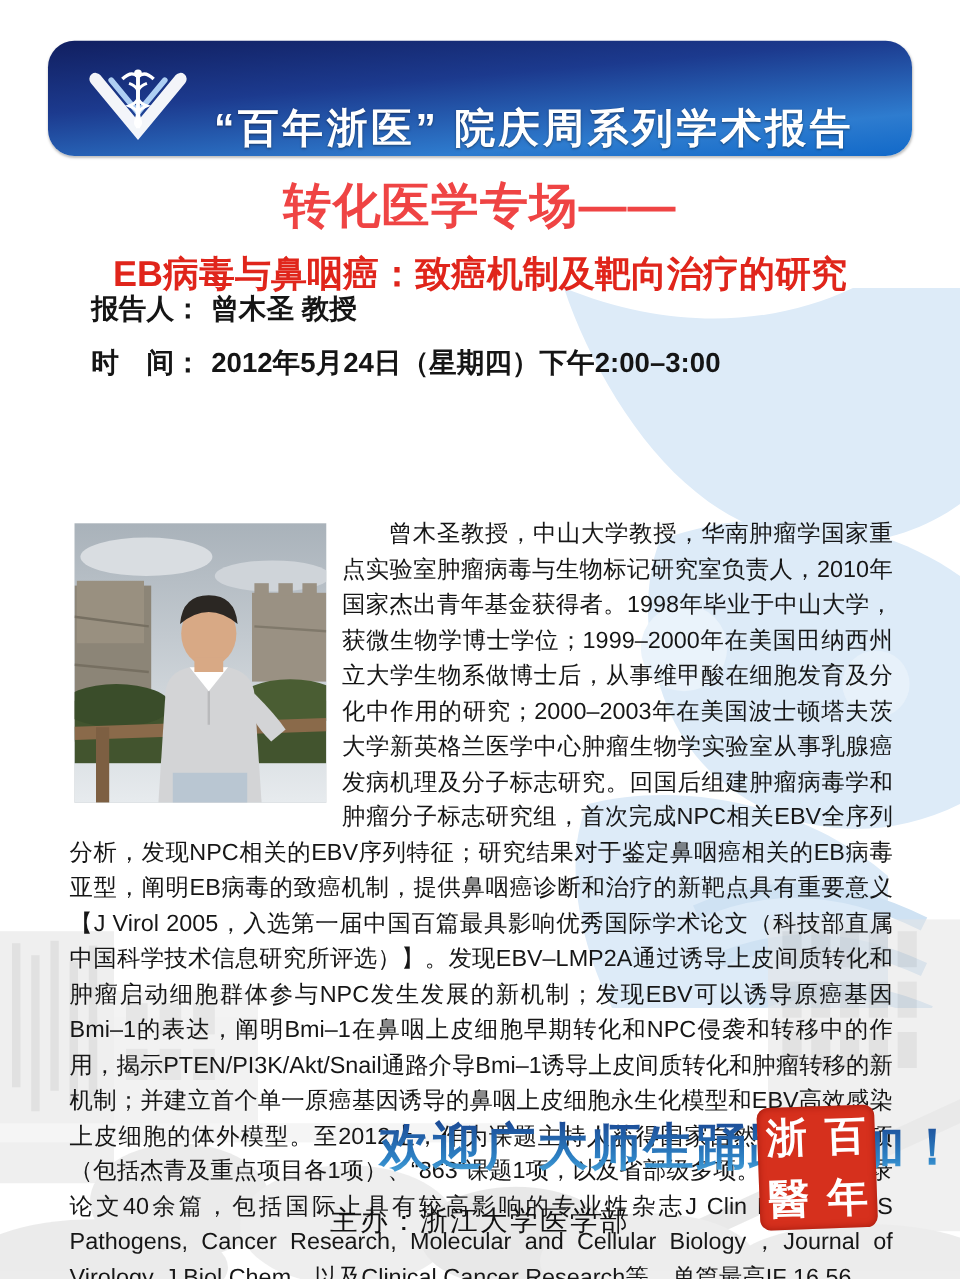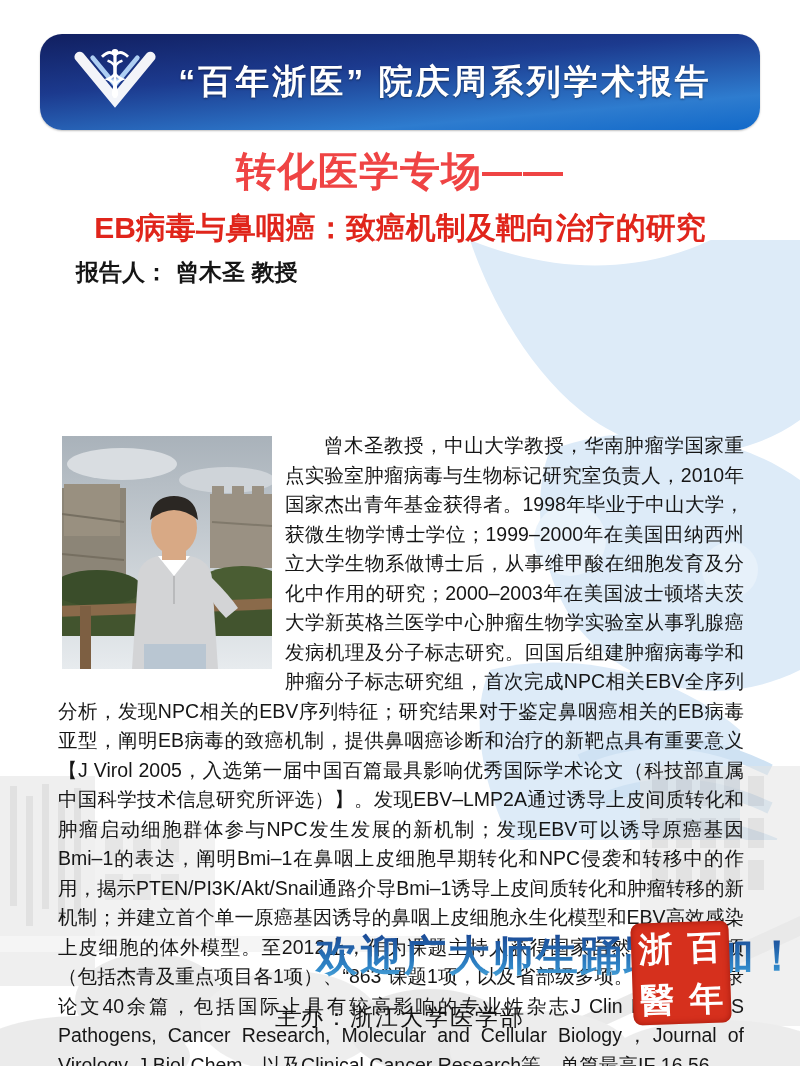--- a/index.html
+++ b/index.html
@@ -8,40 +8,40 @@
     overflow:hidden; font-family:"Liberation Sans", sans-serif;
   }
   
   .wm-logo{position:absolute; left:430px; top:240px; z-index:0;}
   .wm-campus{position:absolute; left:0; bottom:0; z-index:0;}
   
   .banner{
     position:absolute; left:40px; top:34px; width:720px; height:96px;
     border-radius:22px; z-index:2;
     background:linear-gradient(175deg,#111f60 0%, #1c3a8e 38%, #2e7ccf 78%, #1169c9 100%);
-    display:flex; align-items:center; box-shadow:0 1px 2px rgba(0,0,0,.25);
+    display:flex; align-items:flex-end; box-shadow:0 1px 2px rgba(0,0,0,.25);
   }
   .banner-logo{margin-left:34px; flex:0 0 auto;}
   .banner-title{
     flex:1; text-align:center; color:#ffffff; font-size:34px; font-weight:bold;
     letter-spacing:3px; padding-right:26px;
     text-shadow:0 1px 2px rgba(0,0,0,.45);
     white-space:nowrap;
   }
   
   .title-main{
     position:absolute; left:0; top:144px; width:800px; text-align:center;
     font-size:40px; font-weight:900; letter-spacing:1px; z-index:2;
   }
   .title-sub{
     position:absolute; left:0; top:208px; width:800px; text-align:center;
     font-size:30px; font-weight:900; z-index:2;
   }
   
-  .info{position:absolute; left:76px; top:250px; z-index:2;}
+  .info{position:absolute; left:76px; top:235px; z-index:2;}
   .info-row{height:45px; line-height:45px; font-size:23px; color:#151515; font-weight:600;}
   .info-label{margin-right:8px;}
   
   .bio{
     position:absolute; left:58px; top:431px; width:686px; z-index:2;
     font-size:19.5px; line-height:29.5px; color:#161616; text-align:justify;
   }
   .speaker-photo{
     float:left; width:210px; height:233px; margin:5px 13px 4px 4px;
     background:#cfd4d8; overflow:hidden;
@@ -153,20 +153,23 @@
     <div class="banner-title">“百年浙医” 院庆周系列学术报告</div>
   </div>
 
   <div class="title-main" style="color:#ef4444;">转化医学专场——</div>
   <div class="title-sub" style="color:#e0251b;">EB病毒与鼻咽癌：致癌机制及靶向治疗的研究</div>
 
   <div class="info">
     <div class="info-row">
       <span class="info-label">报告人：</span><span>曾木圣 教授</span>
     </div>
+    <div class="info-row">
+      <span class="info-label">时　间：</span><span>2012年5月24日（星期四）下午2:00–3:00</span>
+    </div>
   </div>
 
   <div class="bio">
     <div class="speaker-photo">
       <svg width="210" height="233" viewBox="0 0 210 233">
         <defs>
           <linearGradient id="sky" x1="0" y1="0" x2="0" y2="1">
             <stop offset="0" stop-color="#a9b2ba"></stop>
               <stop offset="1" stop-color="#e7ebee"></stop>
           </linearGradient>

